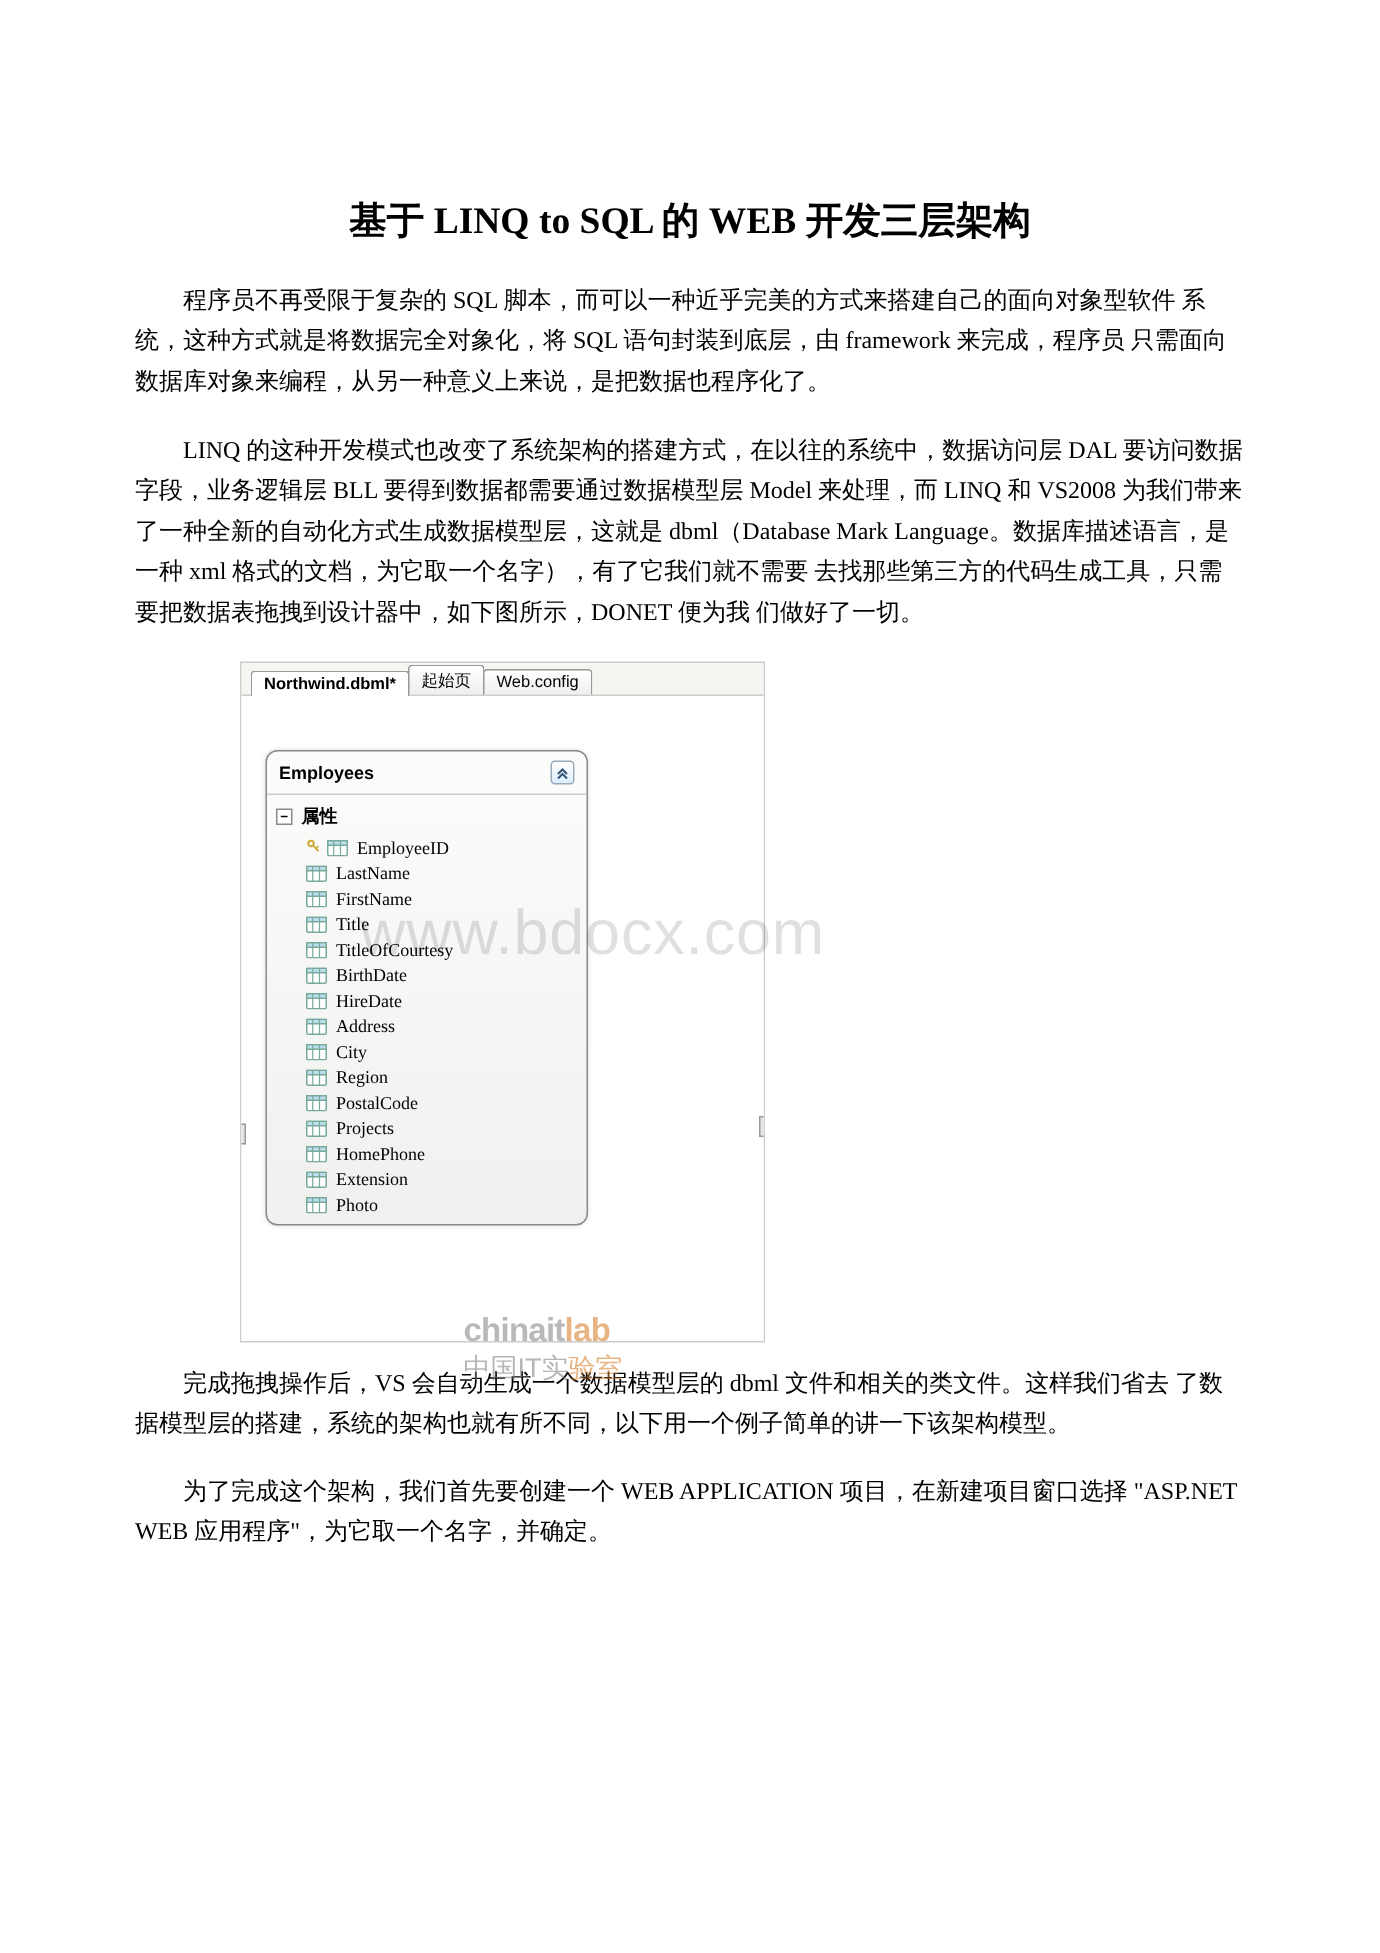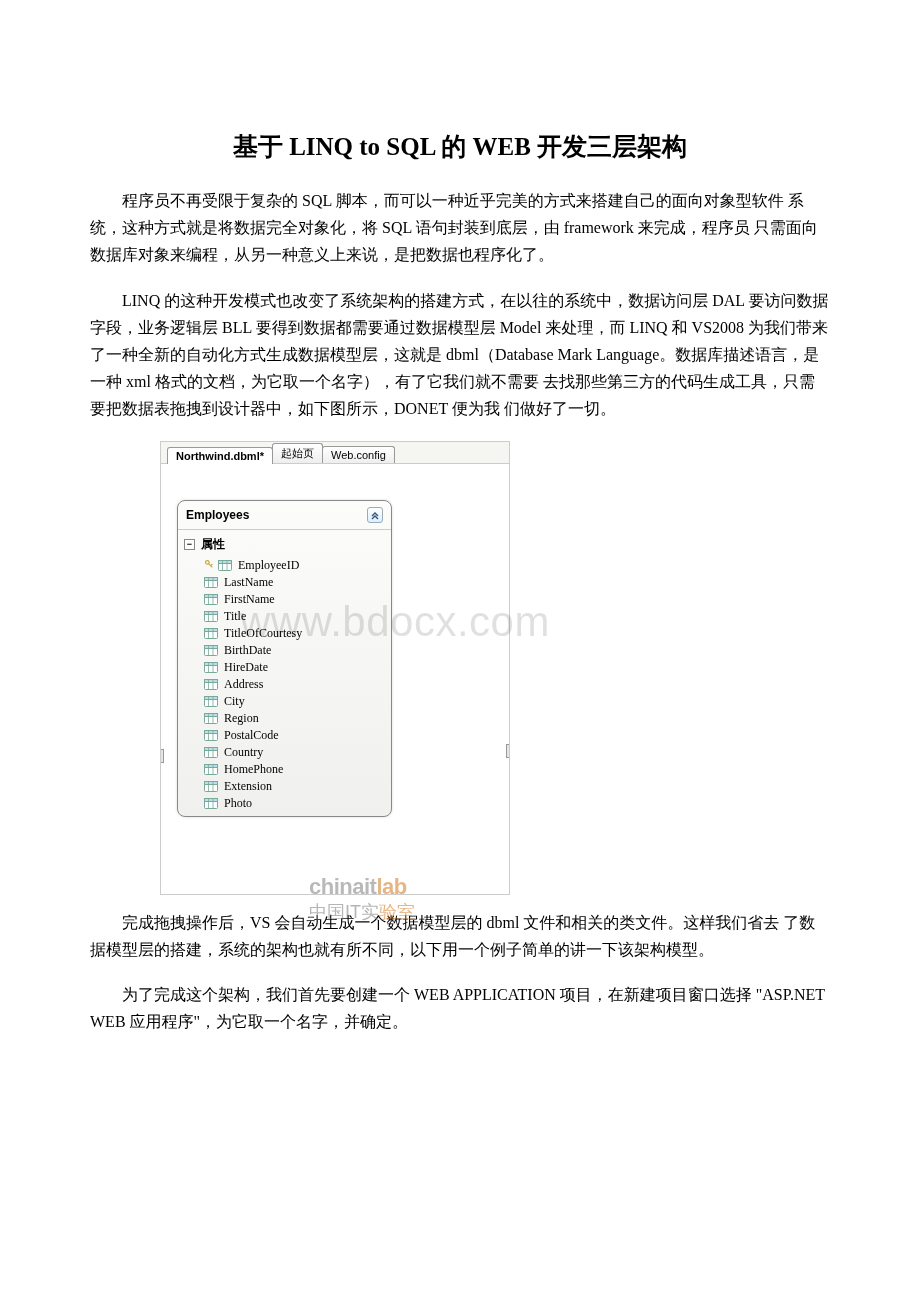--- a/index.html
+++ b/index.html
@@ -370,21 +370,21 @@
             </div>
             <div class="prop">
               <span class="field-icon">
                 <svg viewBox="0 0 14 11">
                   <rect x="0.5" y="0.5" width="13" height="10" rx="1" fill="#fff" stroke="#7a9" stroke-width="1"></rect>
                   <rect x="0.5" y="0.5" width="13" height="3" fill="#bde" stroke="#7a9" stroke-width="1"></rect>
                   <line x1="4.5" y1="0.5" x2="4.5" y2="10.5" stroke="#7a9" stroke-width="0.8"></line>
                   <line x1="9" y1="0.5" x2="9" y2="10.5" stroke="#7a9" stroke-width="0.8"></line>
                 </svg>
               </span>
-              <span>Country</span>
+              <span>Projects</span>
             </div>
             <div class="prop">
               <span class="field-icon">
                 <svg viewBox="0 0 14 11">
                   <rect x="0.5" y="0.5" width="13" height="10" rx="1" fill="#fff" stroke="#7a9" stroke-width="1"></rect>
                   <rect x="0.5" y="0.5" width="13" height="3" fill="#bde" stroke="#7a9" stroke-width="1"></rect>
                   <line x1="4.5" y1="0.5" x2="4.5" y2="10.5" stroke="#7a9" stroke-width="0.8"></line>
                   <line x1="9" y1="0.5" x2="9" y2="10.5" stroke="#7a9" stroke-width="0.8"></line>
                 </svg>
               </span>

